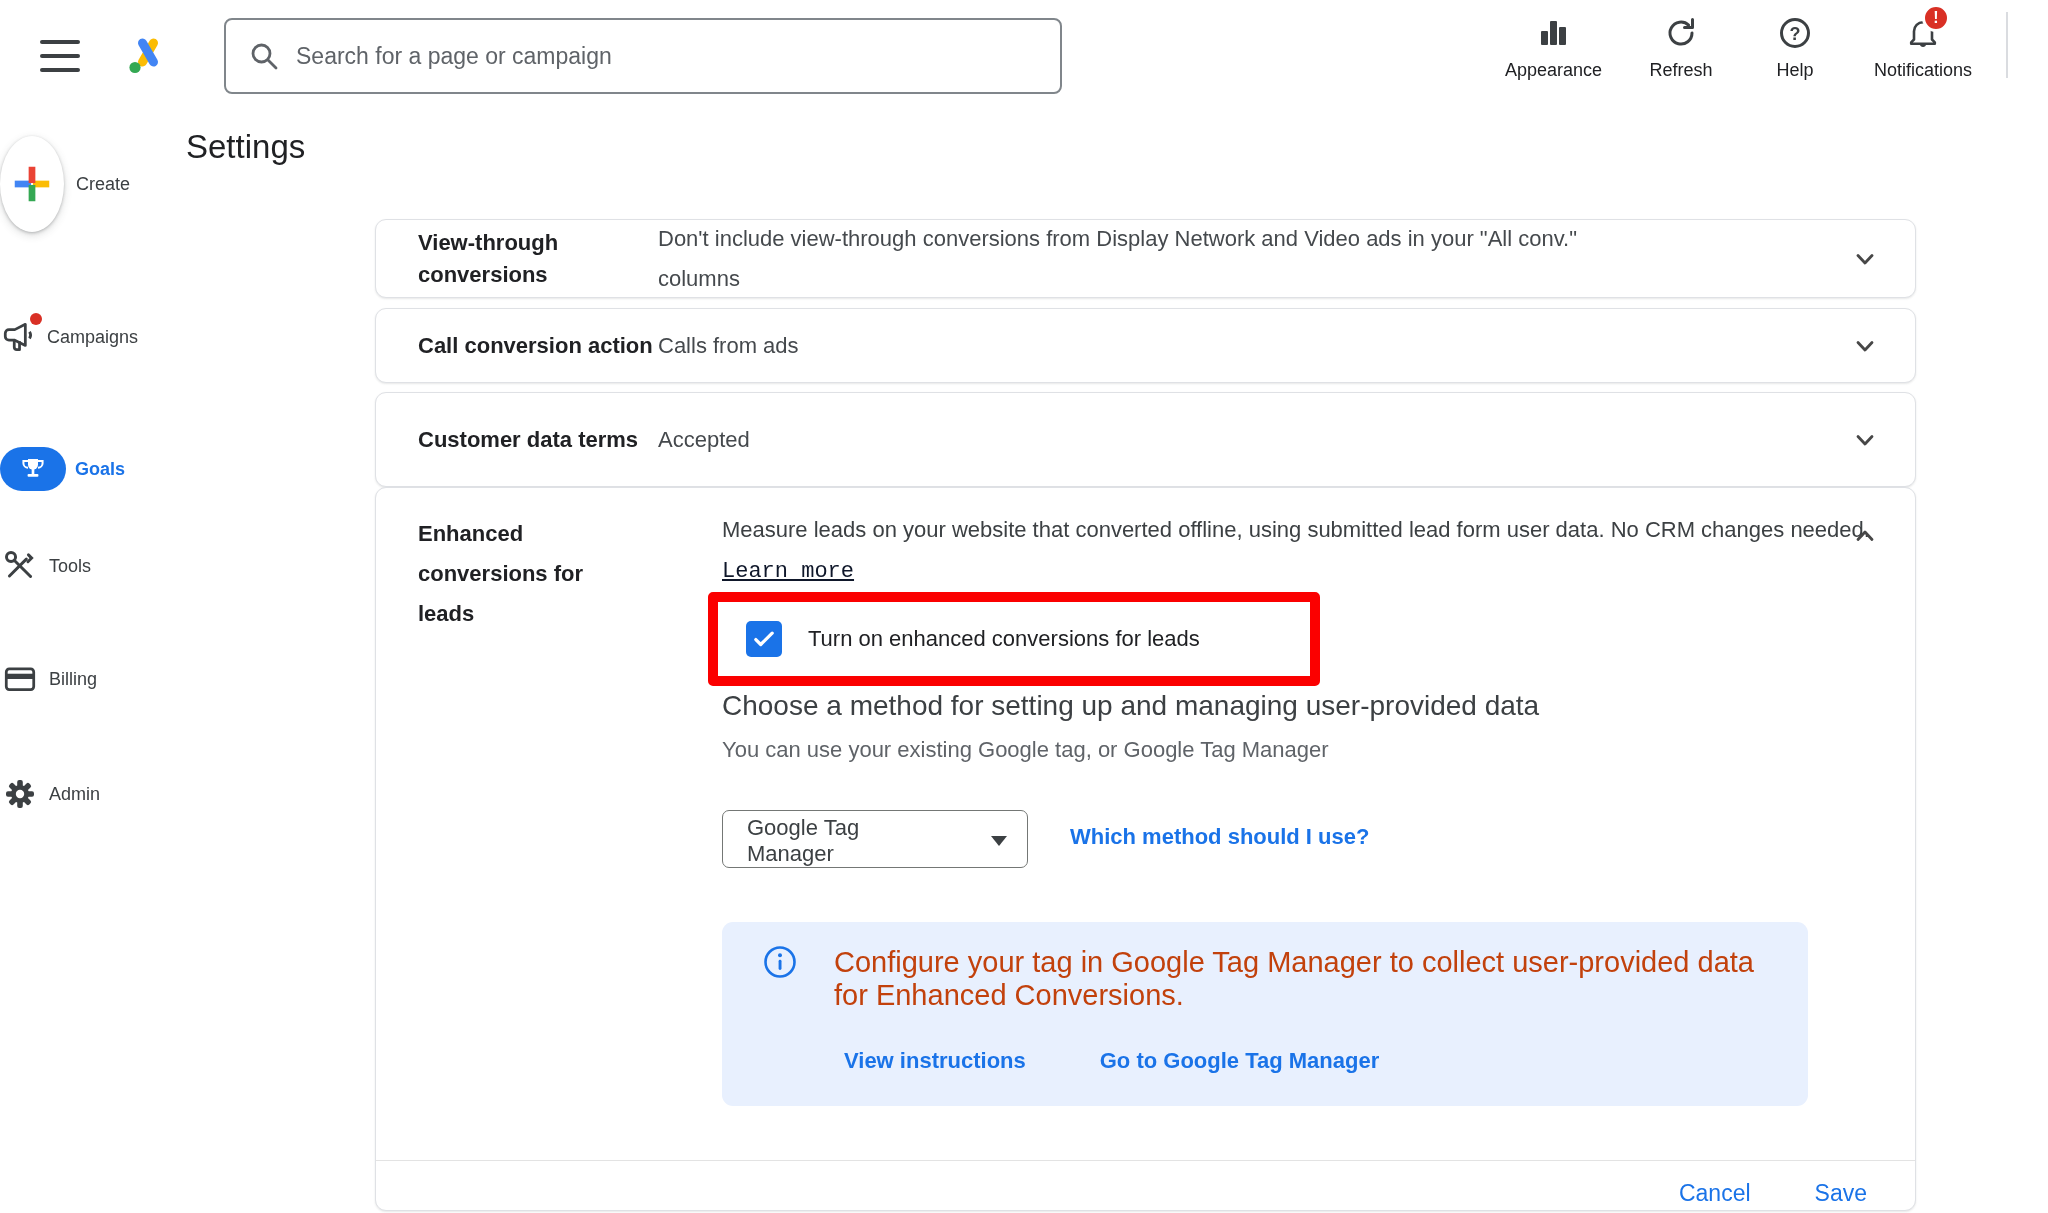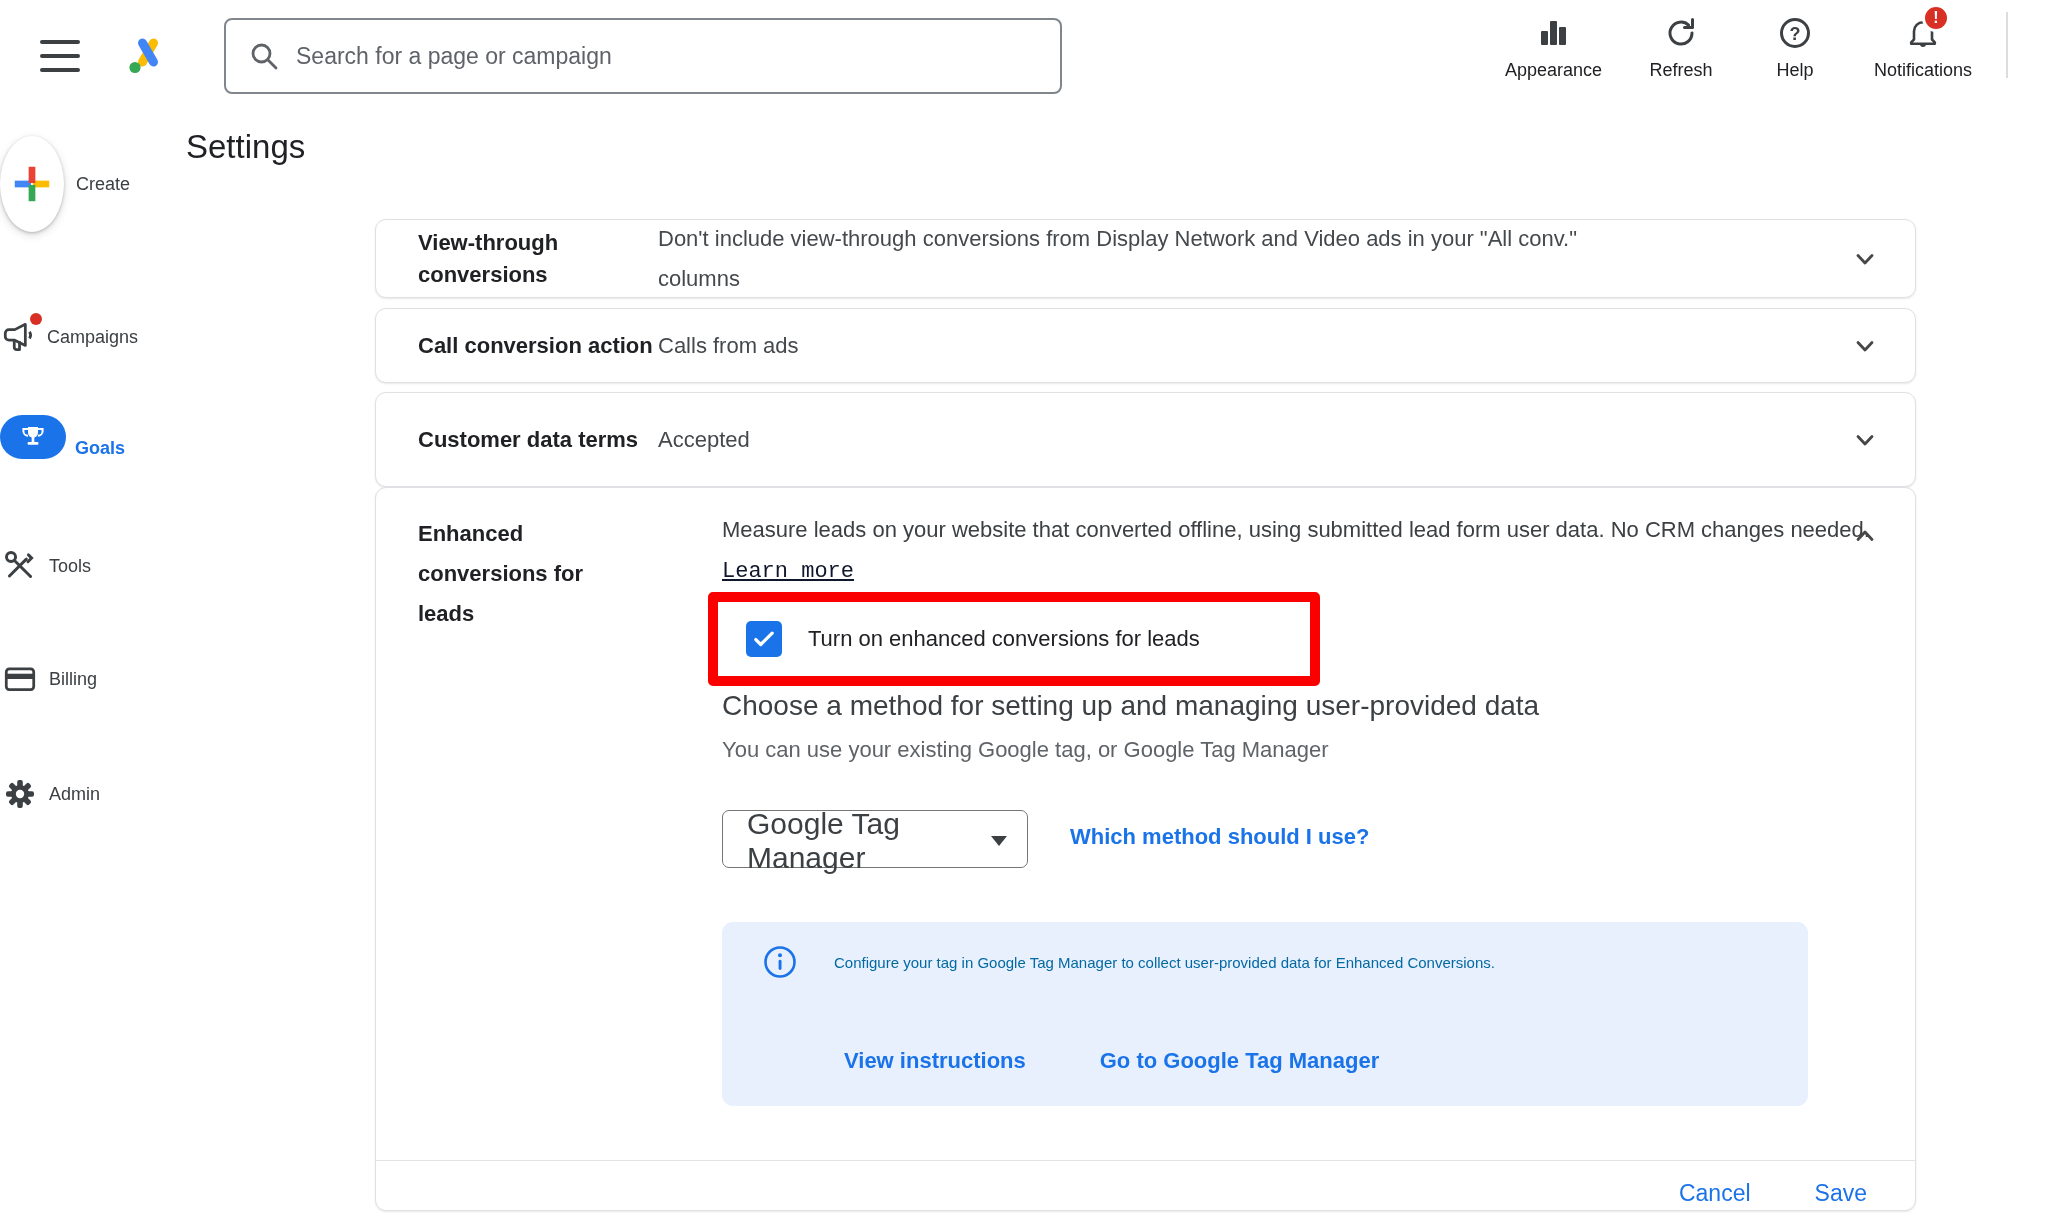--- a/index.html
+++ b/index.html
@@ -31,21 +31,21 @@
   
   .side-item { position:absolute; left:0; width:130px; display:flex; align-items:center; gap:9px; cursor:pointer; }
   .side-label { font-size:18px; color:#3c4043; }
   .side-item.create { top:136px; gap:12px; }
   .create-circle { width:96px; height:96px; border-radius:50%; background:#fff;
     box-shadow:0 1px 3px rgba(60,64,67,.3), 0 3px 8px rgba(60,64,67,.18);
     display:flex; align-items:center; justify-content:center; }
   .side-ic-wrap { position:relative; width:40px; height:40px; display:flex; align-items:center; justify-content:center; }
   .side-item.campaigns { top:317px; }
   .dot { position:absolute; top:-4px; right:-4px; width:12px; height:12px; border-radius:50%; background:#d93025; }
-  .side-item.goals { top:415px;align-items:flex-end; }
+  .side-item.goals { top:447px; }
   .goals-pill { width:66px; height:44px; border-radius:22px; background:#1a73e8; display:flex; align-items:center; justify-content:center; }
   .side-item.goals .side-label { color:#1a73e8; font-weight:700; }
   .side-item.tools { top:546px; }
   .side-item.billing { top:659px; }
   .side-item.admin { top:774px; }
   
   .page-title { position:absolute; left:186px; top:128px; font-size:33px; font-weight:400; color:#202124; }
   .srow, .card { position:absolute; left:375px; width:1541px; background:#fff;
     border:1px solid #dfe1e5; border-radius:11px; box-shadow:0 1px 2px rgba(60,64,67,.12); }
   .srow { display:flex; align-items:center; }
@@ -61,26 +61,26 @@
   .card-desc { position:absolute; left:346px; top:22px; width:1150px; font-size:22px; line-height:40px; color:#3c4043; }
   .learn-more { color:#0f172a; text-decoration:underline; cursor:pointer;font-family:Liberation Mono, monospace; }
   .chev-up { position:absolute; right:34px; top:32px; width:32px; height:32px; cursor:pointer; }
   .red-box { position:absolute; left:332px; top:104px; width:612px; height:94px;
     border:10px solid #fb0000; border-radius:5px; display:flex; align-items:center; padding-left:28px; gap:26px; }
   .checkbox { width:36px; height:36px; border-radius:5px; background:#1a73e8; display:flex; align-items:center; justify-content:center; cursor:pointer; flex:0 0 auto; }
   .checkbox-label { font-size:22px; color:#202124; white-space:nowrap; }
   .method-heading { position:absolute; left:346px; top:202px; font-size:28px; color:#3c4043; }
   .method-sub { position:absolute; left:346px; top:249px; font-size:22px; color:#5f6368; }
   .select { position:absolute; left:346px; top:322px; width:306px; height:58px; border:1px solid #747775; border-radius:7px;
-    display:flex; align-items:center; justify-content:space-between; padding:4px 20px 0 24px; font-size:30px; color:#3c4043; cursor:pointer; background:#fff;gap:42px; }
+    display:flex; align-items:center; justify-content:space-between; padding:4px 20px 0 24px; font-size:22px; color:#3c4043; cursor:pointer; background:#fff;gap:42px; }
   .caret { width:0; height:0; border-left:8px solid transparent; border-right:8px solid transparent; border-top:10px solid #3c4043; }
   .method-link { position:absolute; left:694px; top:336px; font-size:22px; font-weight:700; color:#1a73e8; cursor:pointer; }
   .info-box { position:absolute; left:346px; top:434px; width:1086px; height:184px; background:#e8f0fe; border-radius:11px; }
   .info-icon { position:absolute; left:40px; top:22px; width:36px; height:36px; }
-  .info-text { position:absolute; left:112px; top:24px; width:944px; font-size:15px; line-height:33px; color:#0369a1; }
+  .info-text { position:absolute; left:112px; top:24px; width:944px; font-size:29px; line-height:33px; color:#c2410c; }
   .info-links { position:absolute; left:122px; top:126px; display:flex; gap:74px; }
   .info-link { font-size:22px; font-weight:700; color:#1a73e8; cursor:pointer; white-space:nowrap; }
   .card-divider { position:absolute; left:0; right:0; top:672px; height:1px; background:#e3e3e3; }
   .card-footer { position:absolute; right:48px; top:692px; display:flex; gap:64px; align-items:center; }
   .footer-btn { font-size:23px; font-weight:400; color:#1a73e8; background:none; border:none; cursor:pointer; font-family:inherit; }
 </style>
 </head>
 <body>
 
 <div id="app">

